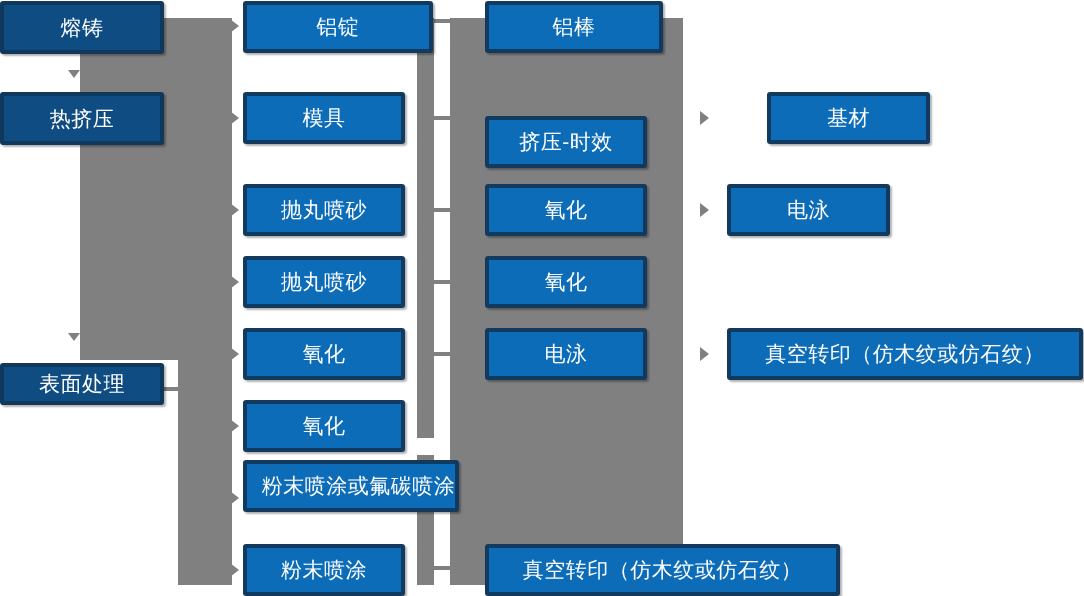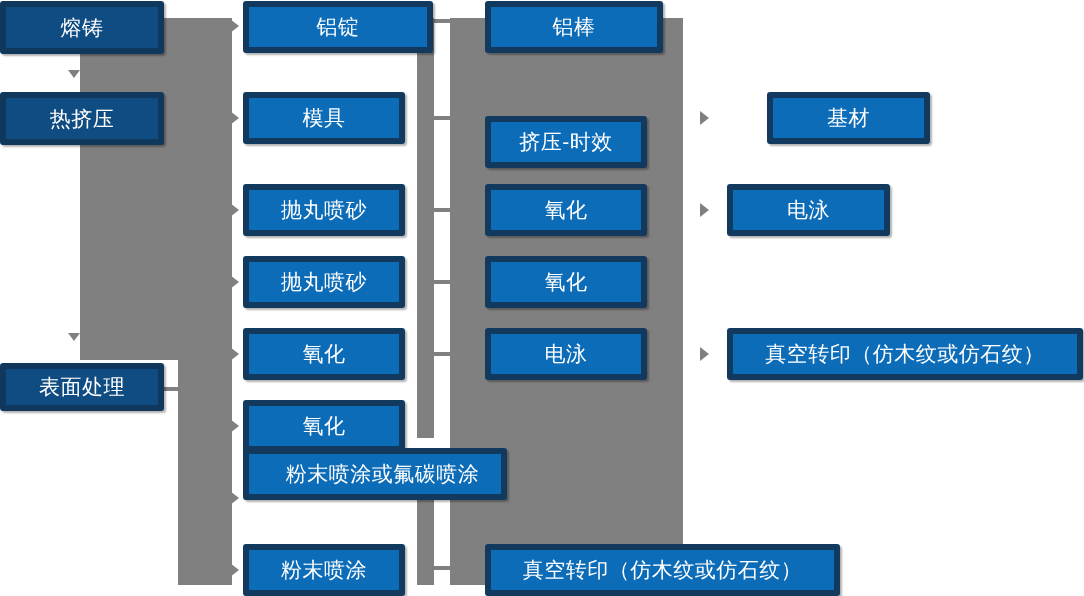--- a/index.html
+++ b/index.html
@@ -51,21 +51,21 @@
     position: absolute;
     box-sizing: border-box;
     display: flex;
     align-items: center;
     justify-content: center;
     color: #ffffff;
     font-size: 21px;
     line-height: 1.1;
     letter-spacing: 0.5px;
     white-space: nowrap;
-    border: 6px solid #737373;
+    border: 4px solid #737373;
     border-radius: 3px;
     box-shadow: 2px 2px 2px rgba(0,0,0,0.30);
   }
   .box.dark {
     background: #0f4c81;
     border-color: #10375c;
   }
   .box.bright {
     background: #0c6cb8;
     border-color: #123a5e;
@@ -114,21 +114,21 @@
   <div class="arrow-right" style="left:700px; top:347px;"></div>
 
   <div class="box dark" style="left:0px; top:1px; width:164px; height:53px;">
     <span class="lbl">熔铸</span>
   </div>
 
   <div class="box dark" style="left:0px; top:92px; width:164px; height:53px;">
     <span class="lbl">热挤压</span>
   </div>
 
-  <div class="box dark" style="left:0px; top:363px; width:164px; height:48px;">
+  <div class="box dark" style="left:0px; top:363px; width:164px; height:42px;">
     <span class="lbl">表面处理</span>
   </div>
 
   <div class="box bright" style="left:243px; top:1px; width:190px; height:52px;">
     <span class="lbl">铝锭</span>
   </div>
 
   <div class="box bright" style="left:243px; top:92px; width:162px; height:52px;">
     <span class="lbl">模具</span>
   </div>
@@ -142,21 +142,21 @@
   </div>
 
   <div class="box bright" style="left:243px; top:328px; width:162px; height:52px;">
     <span class="lbl">氧化</span>
   </div>
 
   <div class="box bright" style="left:243px; top:400px; width:162px; height:52px;">
     <span class="lbl">氧化</span>
   </div>
 
-  <div class="box bright" style="left:243px; top:448px; width:264px; height:52px;padding-left:15px;">
+  <div class="box bright" style="left:243px; top:460px; width:216px; height:52px;padding-left:15px;">
     <span class="lbl">粉末喷涂或氟碳喷涂</span>
   </div>
 
   <div class="box bright" style="left:243px; top:544px; width:162px; height:52px;">
     <span class="lbl">粉末喷涂</span>
   </div>
 
   <div class="box bright" style="left:485px; top:1px; width:178px; height:52px;">
     <span class="lbl">铝棒</span>
   </div>

